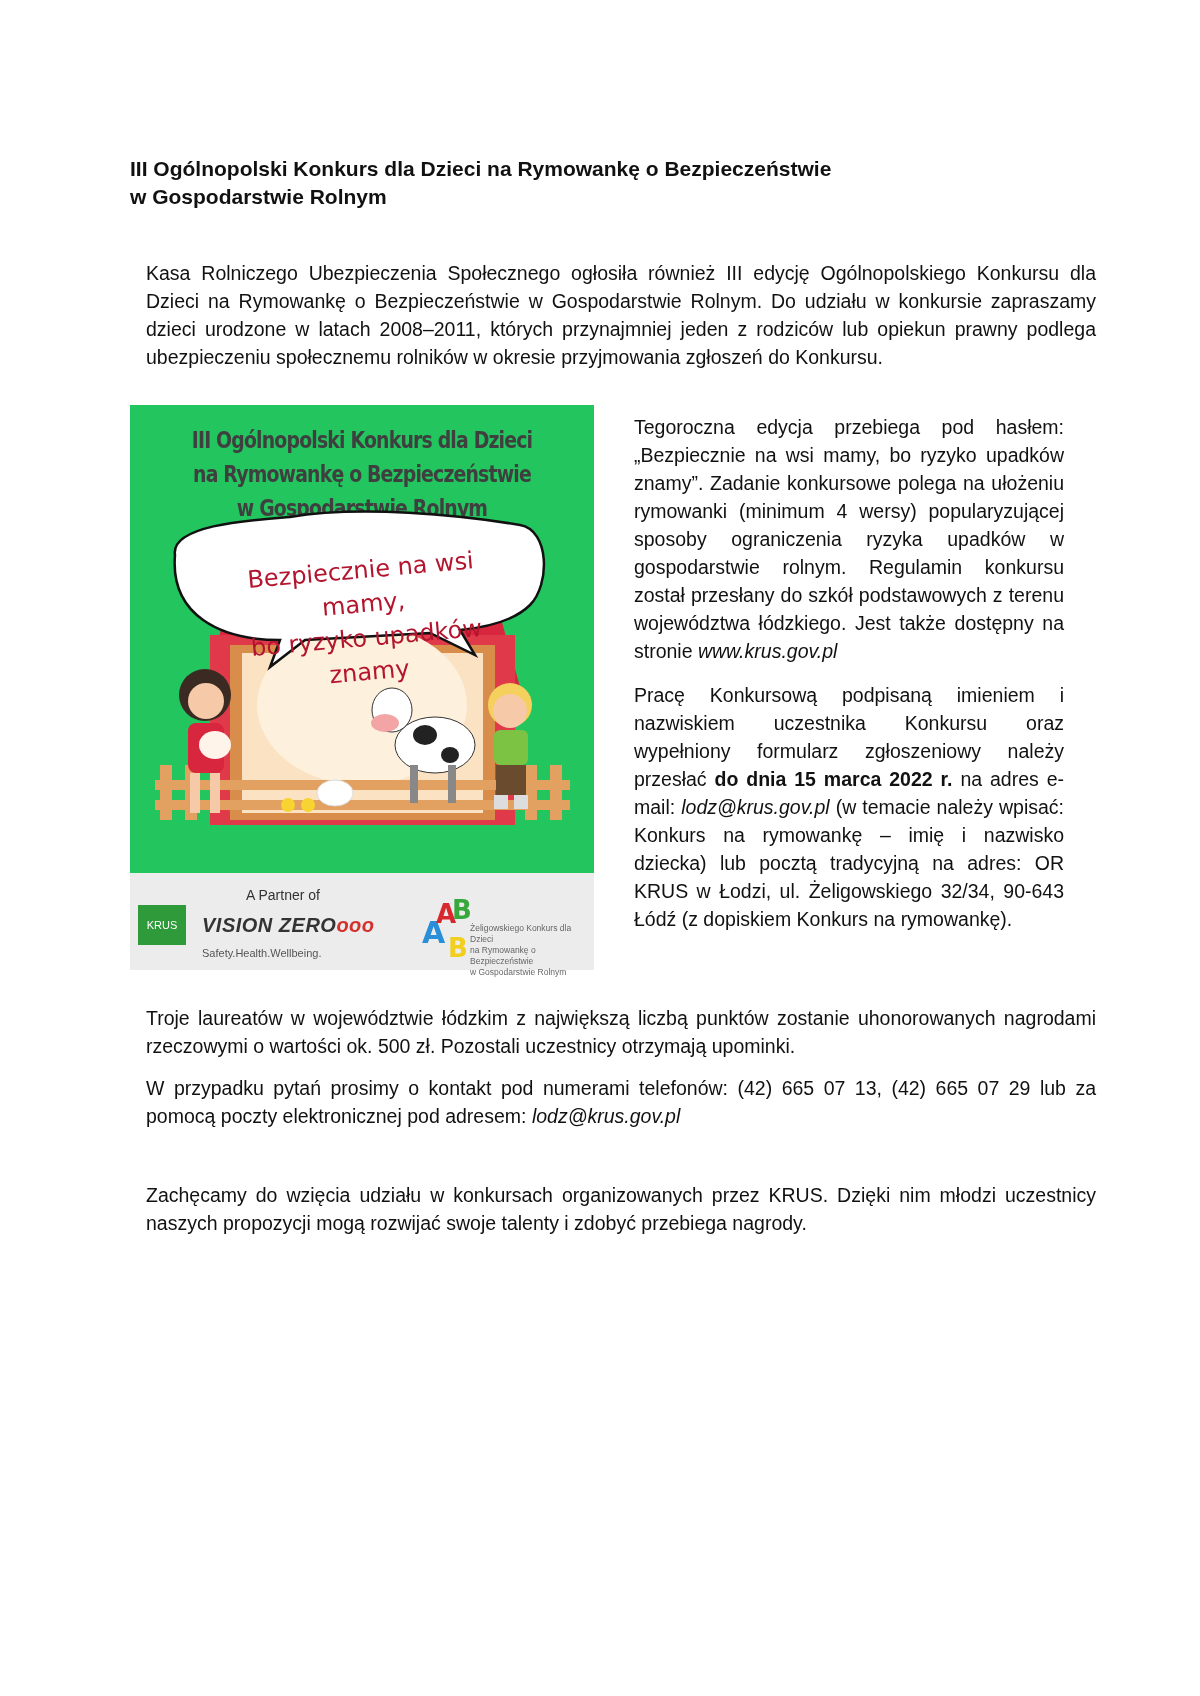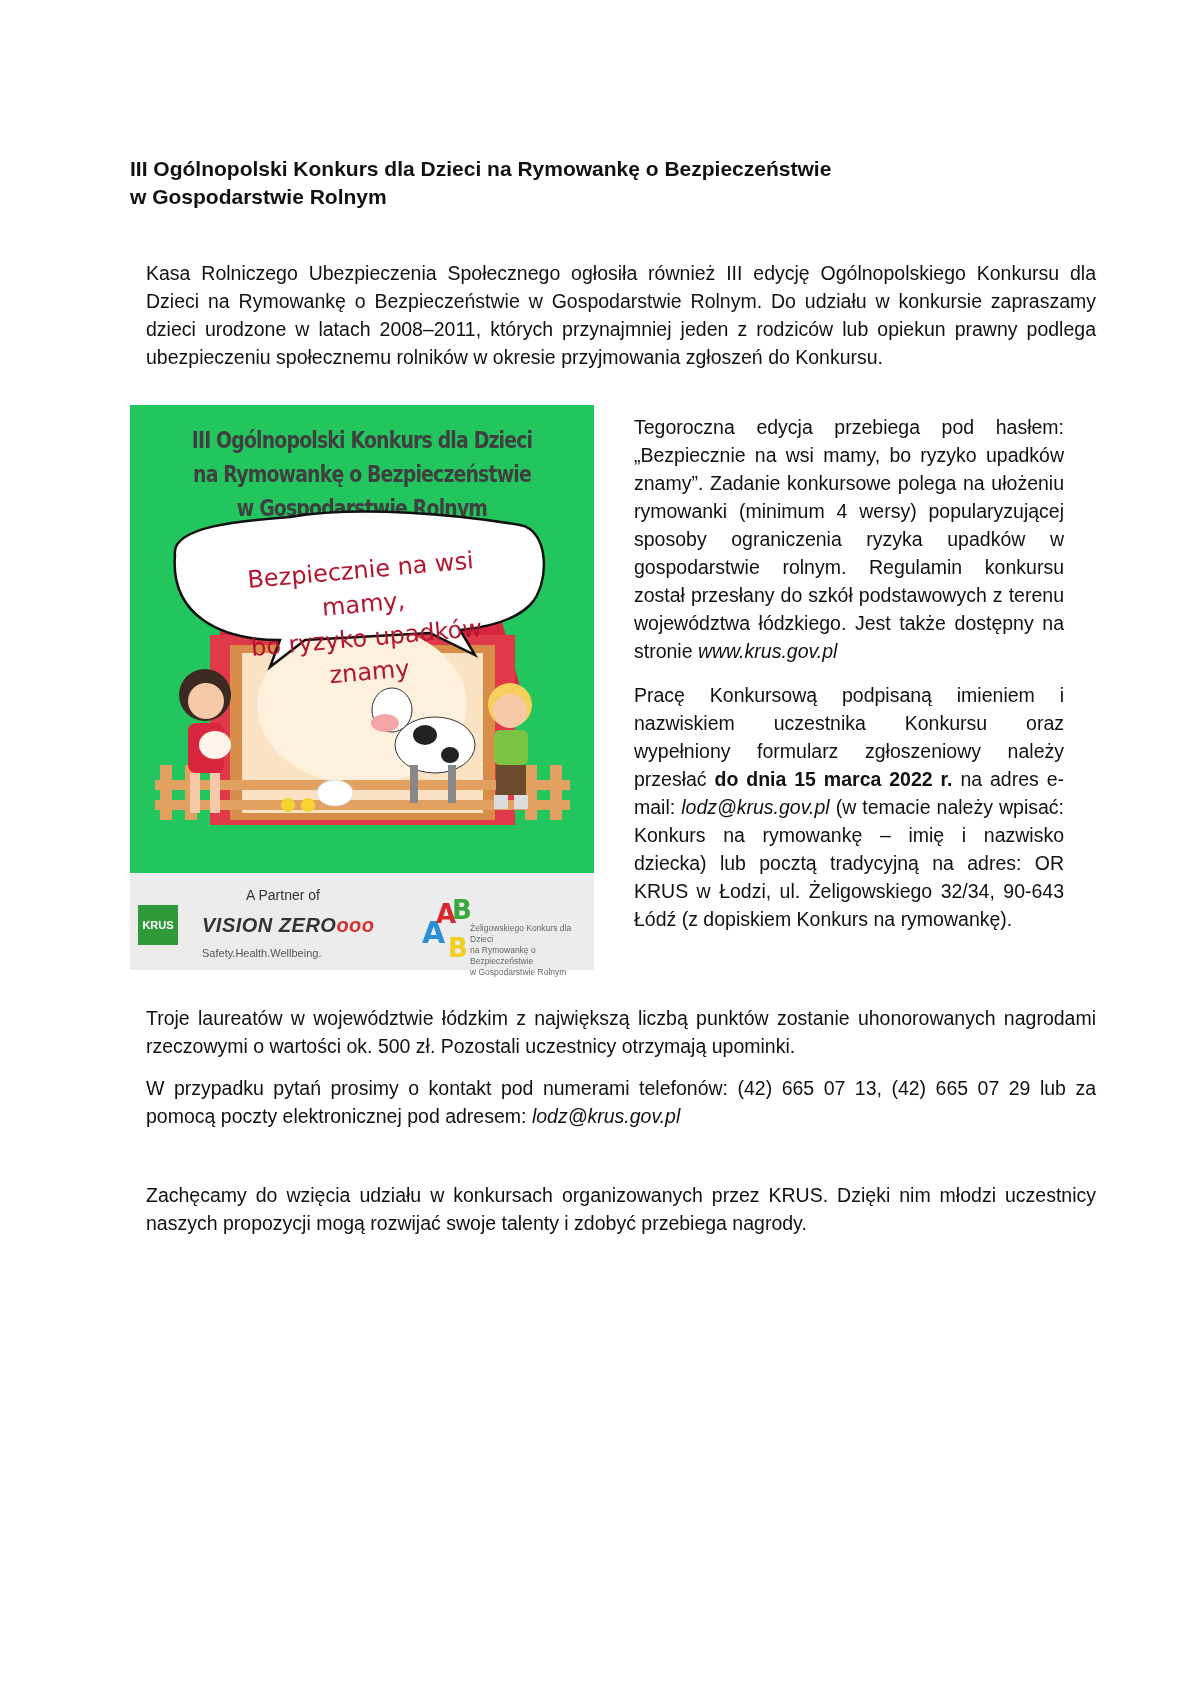--- a/index.html
+++ b/index.html
@@ -20,22 +20,22 @@
   .bold { font-weight: bold; }
 
   
   .poster-title { position: absolute; top: 18px; left: 0; width: 464px; text-align: center;
       font-family: "DejaVu Sans", sans-serif; font-size: 23px; line-height: 34px; color: #3f3f3f;
       font-weight: bold; letter-spacing: -1px; transform: scaleX(0.82); transform-origin: center; }
   .bubble-text { position: absolute; left: 85px; top: 148px; width: 300px;
       font-family: "DejaVu Sans", sans-serif; color: #b3152e; font-size: 24px; line-height: 34px;
       transform: rotate(-5deg); text-align: center; }
   .logo-bar { position: absolute; left: 0; top: 468px; width: 464px; height: 97px; background: #ececec; }
-  .krus-box { position: absolute; left: 8px; top: 32px; width: 40px; height: 40px; background: #2e9a3a;
-      color: #fff; font-size: 11px; font-weight: bold; display: flex; align-items: center; justify-content: center; }
+  .krus-box { position: absolute; left: 8px; top: 32px; width: 48px; height: 40px; background: #2e9a3a;
+      color: #fff; font-size: 11px; font-weight: normal; display: flex; align-items: center; justify-content: center; }
   .vz-small { position: absolute; left: 72px; top: 14px; font-size: 14px; color: #333; margin-left: 44px; }
   .vz-big { position: absolute; left: 72px; top: 41px; font-size: 20px; font-weight: bold; color: #333; letter-spacing: 0.5px; font-style: italic; }
   .vz-sub { position: absolute; left: 72px; top: 74px; font-size: 11px; color: #555; }
   .vz-rings { color: #d3322d; }
   .abc-letters { position: absolute; left: 290px; top: 20px; width: 60px; height: 70px; }
   .abc-text { position: absolute; left: 340px; top: 50px; font-size: 8.5px; line-height: 11px; color: #666; }
 </style>
 </head>
 <body>
 

